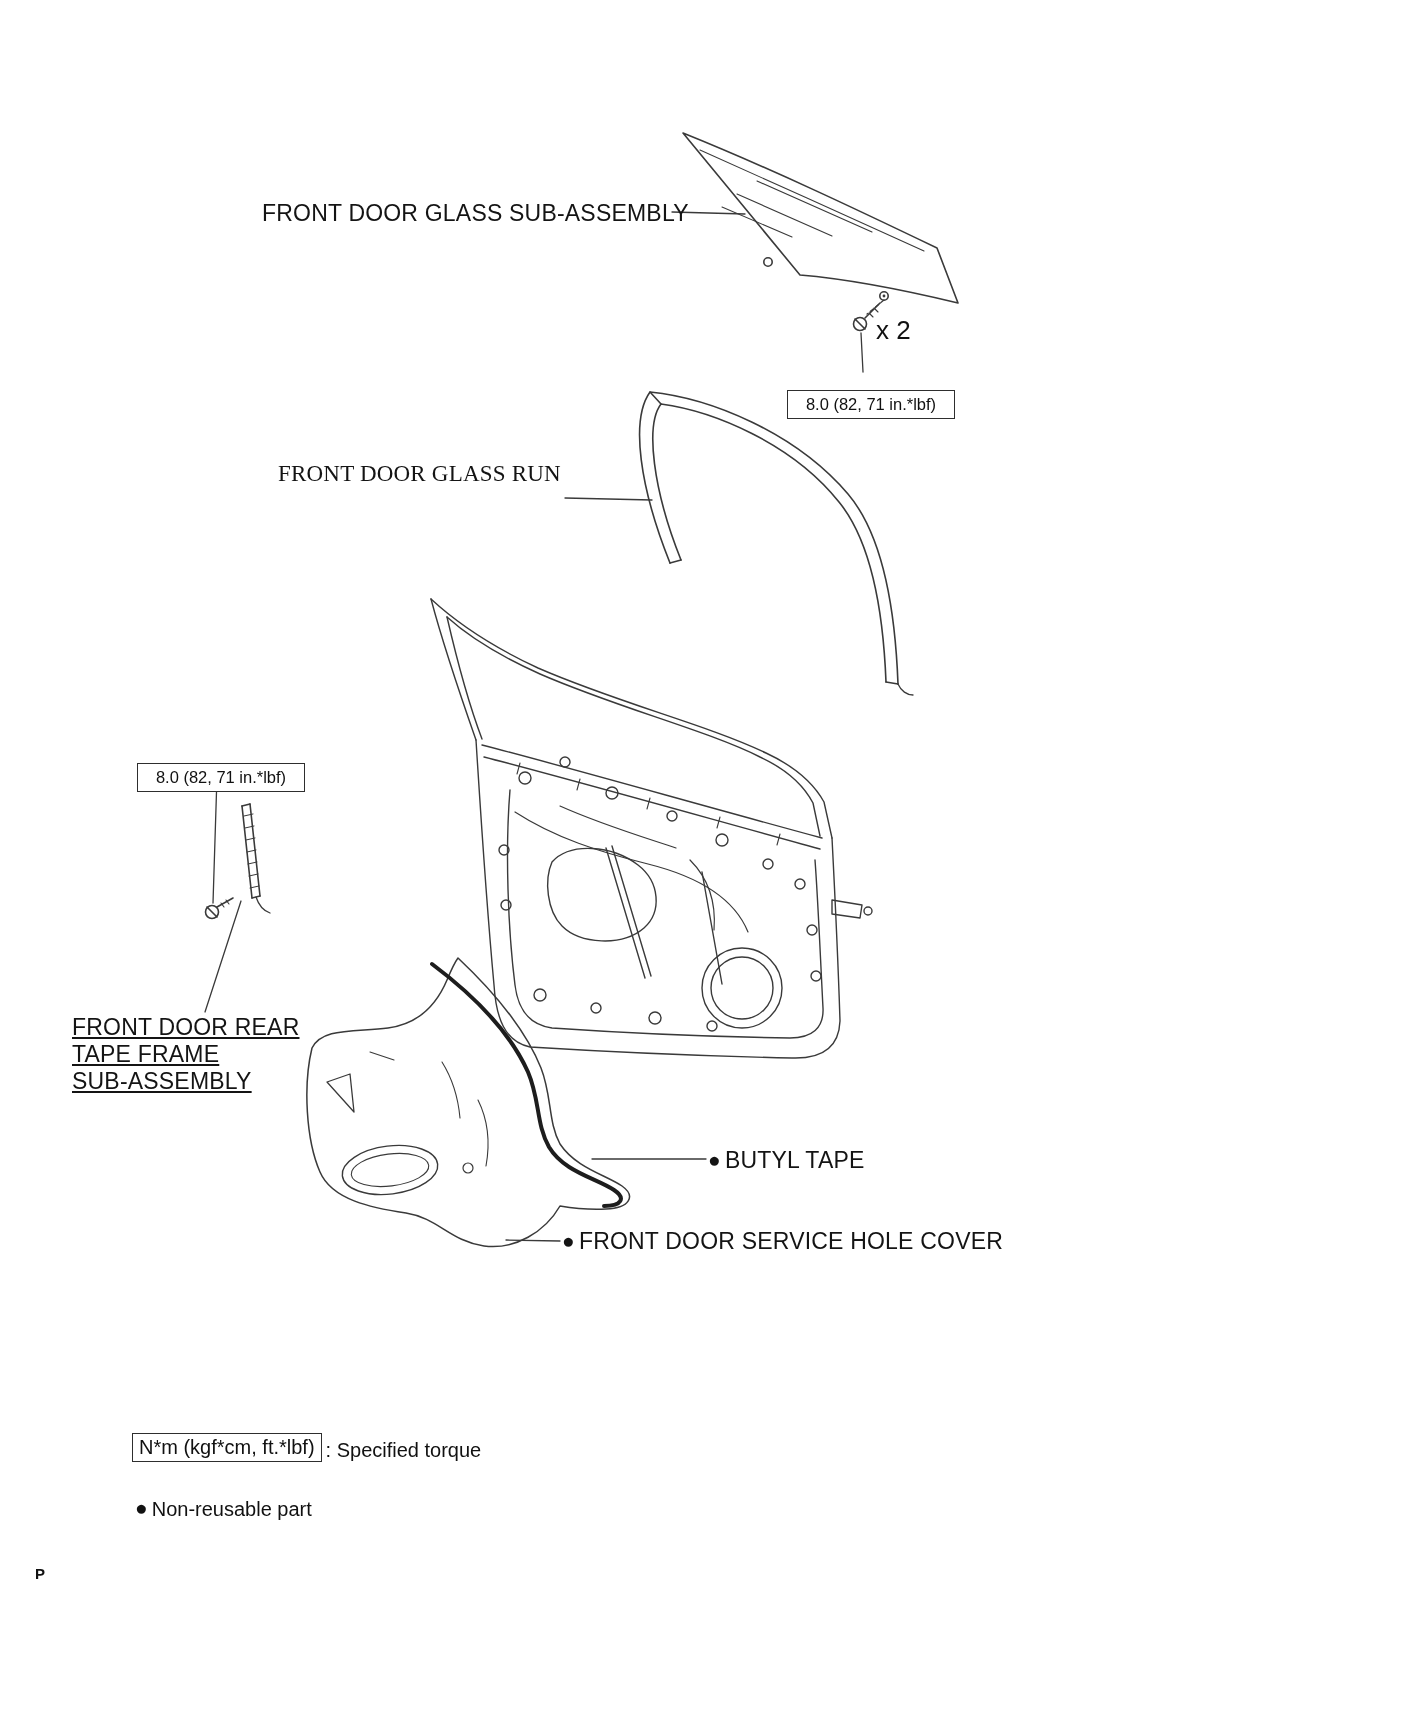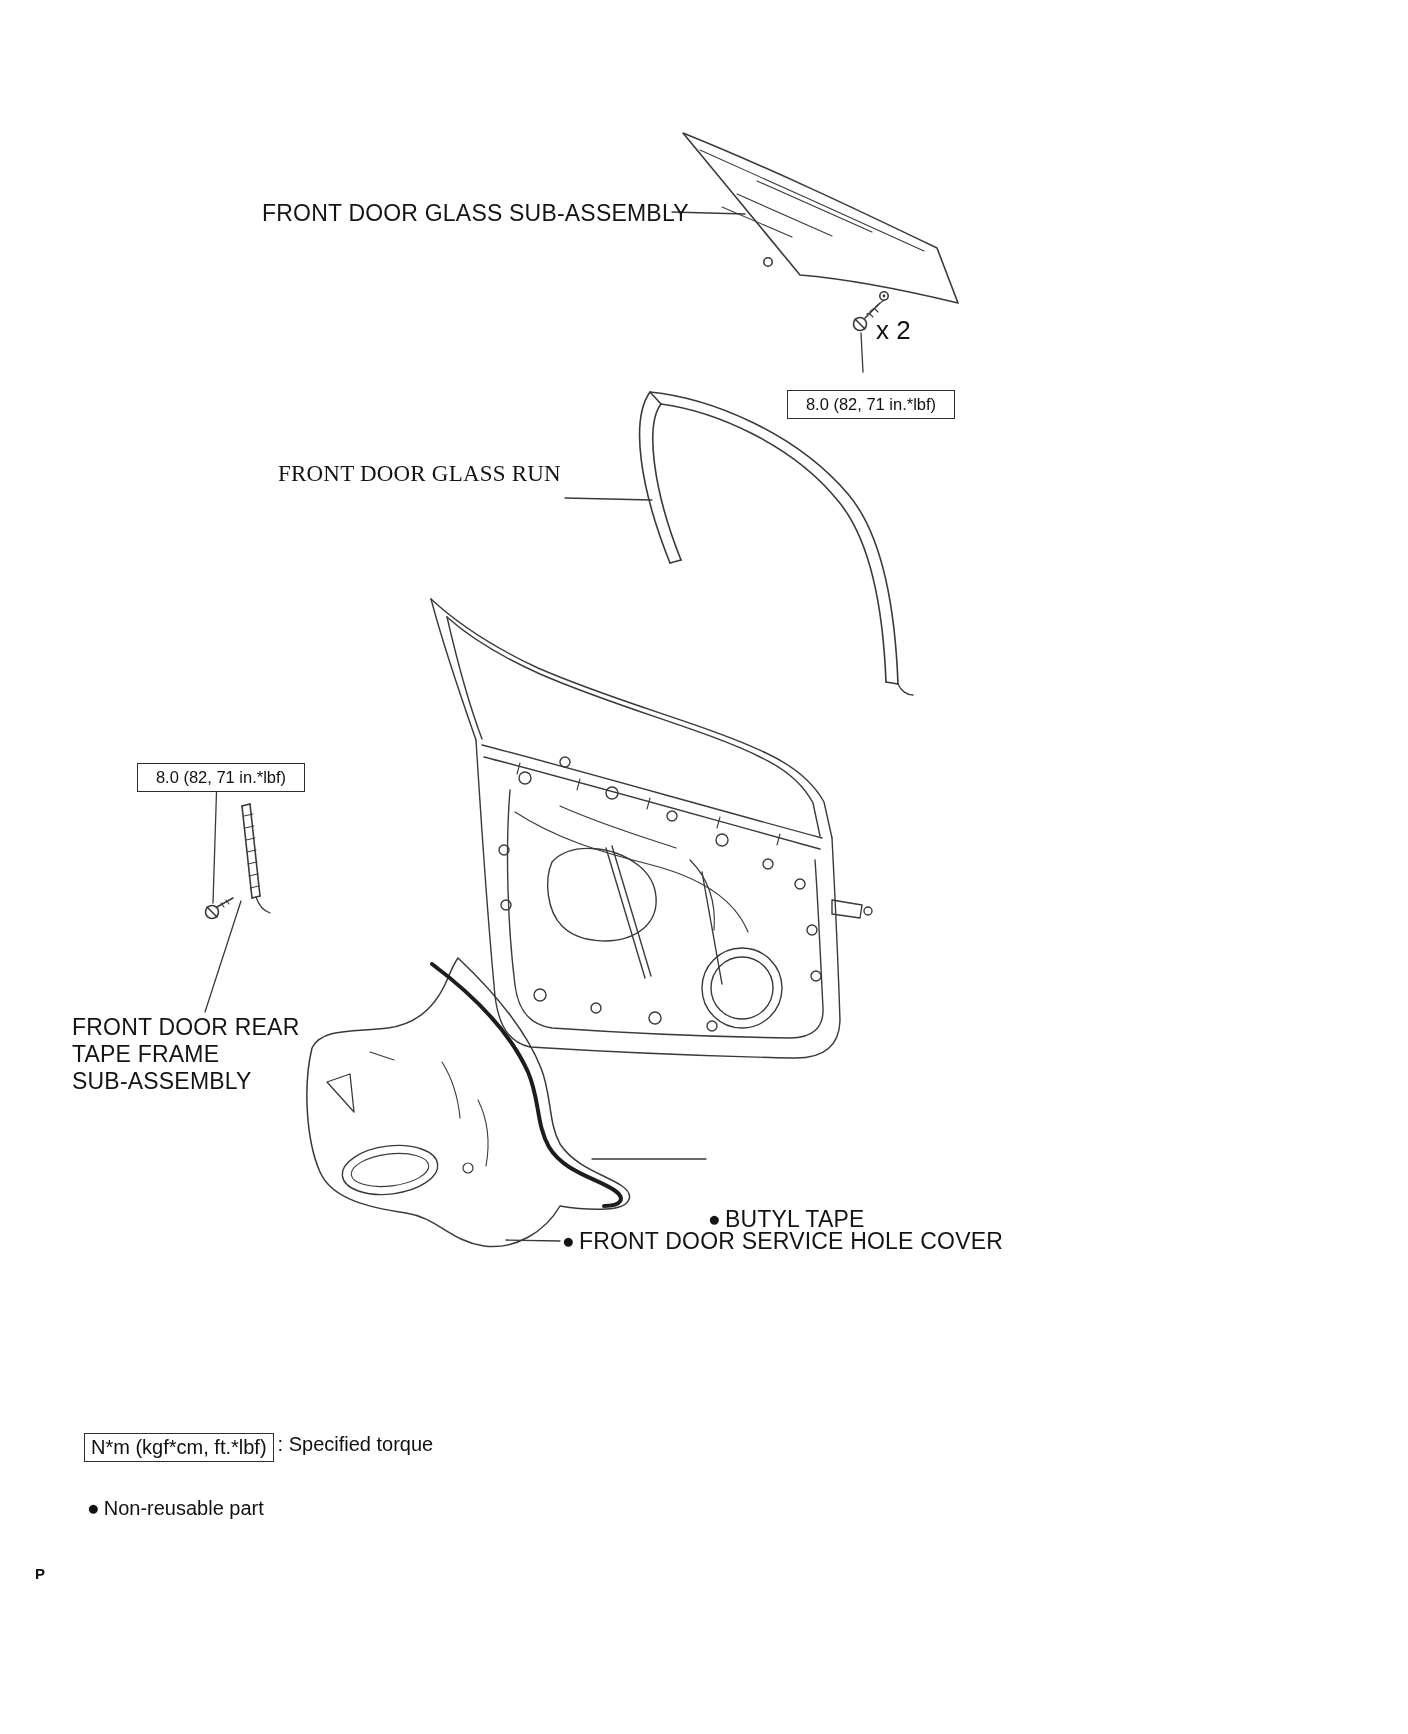--- a/index.html
+++ b/index.html
@@ -12,42 +12,43 @@
     overflow:hidden;
   }
   svg{position:absolute;left:0;top:0;}
   .lbl{
     position:absolute;
     font-size:23px;
     letter-spacing:0.2px;
     white-space:nowrap;
     color:#141414;
   }
-  .lbl-multi div{line-height:27px;}
+  .lbl-multi div{line-height:27px;text-decoration:underline;}
   .bullet{font-size:21px;margin-right:4px;position:relative;top:-1px;}
   .torque-box{
     position:absolute;
     width:166px;height:27px;
     border:1.6px solid #2e2e2e;
     display:flex;align-items:center;justify-content:center;
     font-size:16.5px;
     background:#ffffff;
     white-space:nowrap;
     margin-top:16px;
   }
   .count{
     position:absolute;
     font-size:26px;
     white-space:nowrap;
   }
   .legend-line{
     position:absolute;
-    display:flex;align-items:flex-start;
+    display:flex;align-items:flex-end;
     font-size:20px;
     white-space:nowrap;
+    margin-left:48px;
   }
   .legend-box{
     border:1.4px solid #2e2e2e;
     padding:2px 6px;
     display:inline-block;
   }
   .legend-desc{margin-left:4px;}
   .footer-mark{
     position:absolute;
     font-size:15px;font-weight:bold;
@@ -193,21 +194,21 @@
   <div class="lbl" style="left:278px; top:461px;font-family:Liberation Serif, serif;">FRONT DOOR GLASS RUN</div>
 
   <div class="torque-box" style="left:137px; top:747px;">8.0 (82, 71 in.*lbf)</div>
 
   <div class="lbl lbl-multi" style="left:72px; top:1014px;">
     <div>FRONT DOOR REAR</div>
     <div>TAPE FRAME</div>
     <div>SUB-ASSEMBLY</div>
   </div>
 
-  <div class="lbl" style="left:708px; top:1206px;text-align:right;">
+  <div class="lbl" style="left:708px; top:1147px;text-align:right;">
     <span class="bullet">●</span><span>BUTYL TAPE</span>
   </div>
 
   <div class="lbl" style="left:562px; top:1228px;text-align:center;">
     <span class="bullet">●</span><span>FRONT DOOR SERVICE HOLE COVER</span>
   </div>
 
   <div class="legend-line" style="left:84px; top:1433px;">
     <span class="legend-box">N*m (kgf*cm, ft.*lbf)</span>
     <span class="legend-desc">: Specified torque</span>

